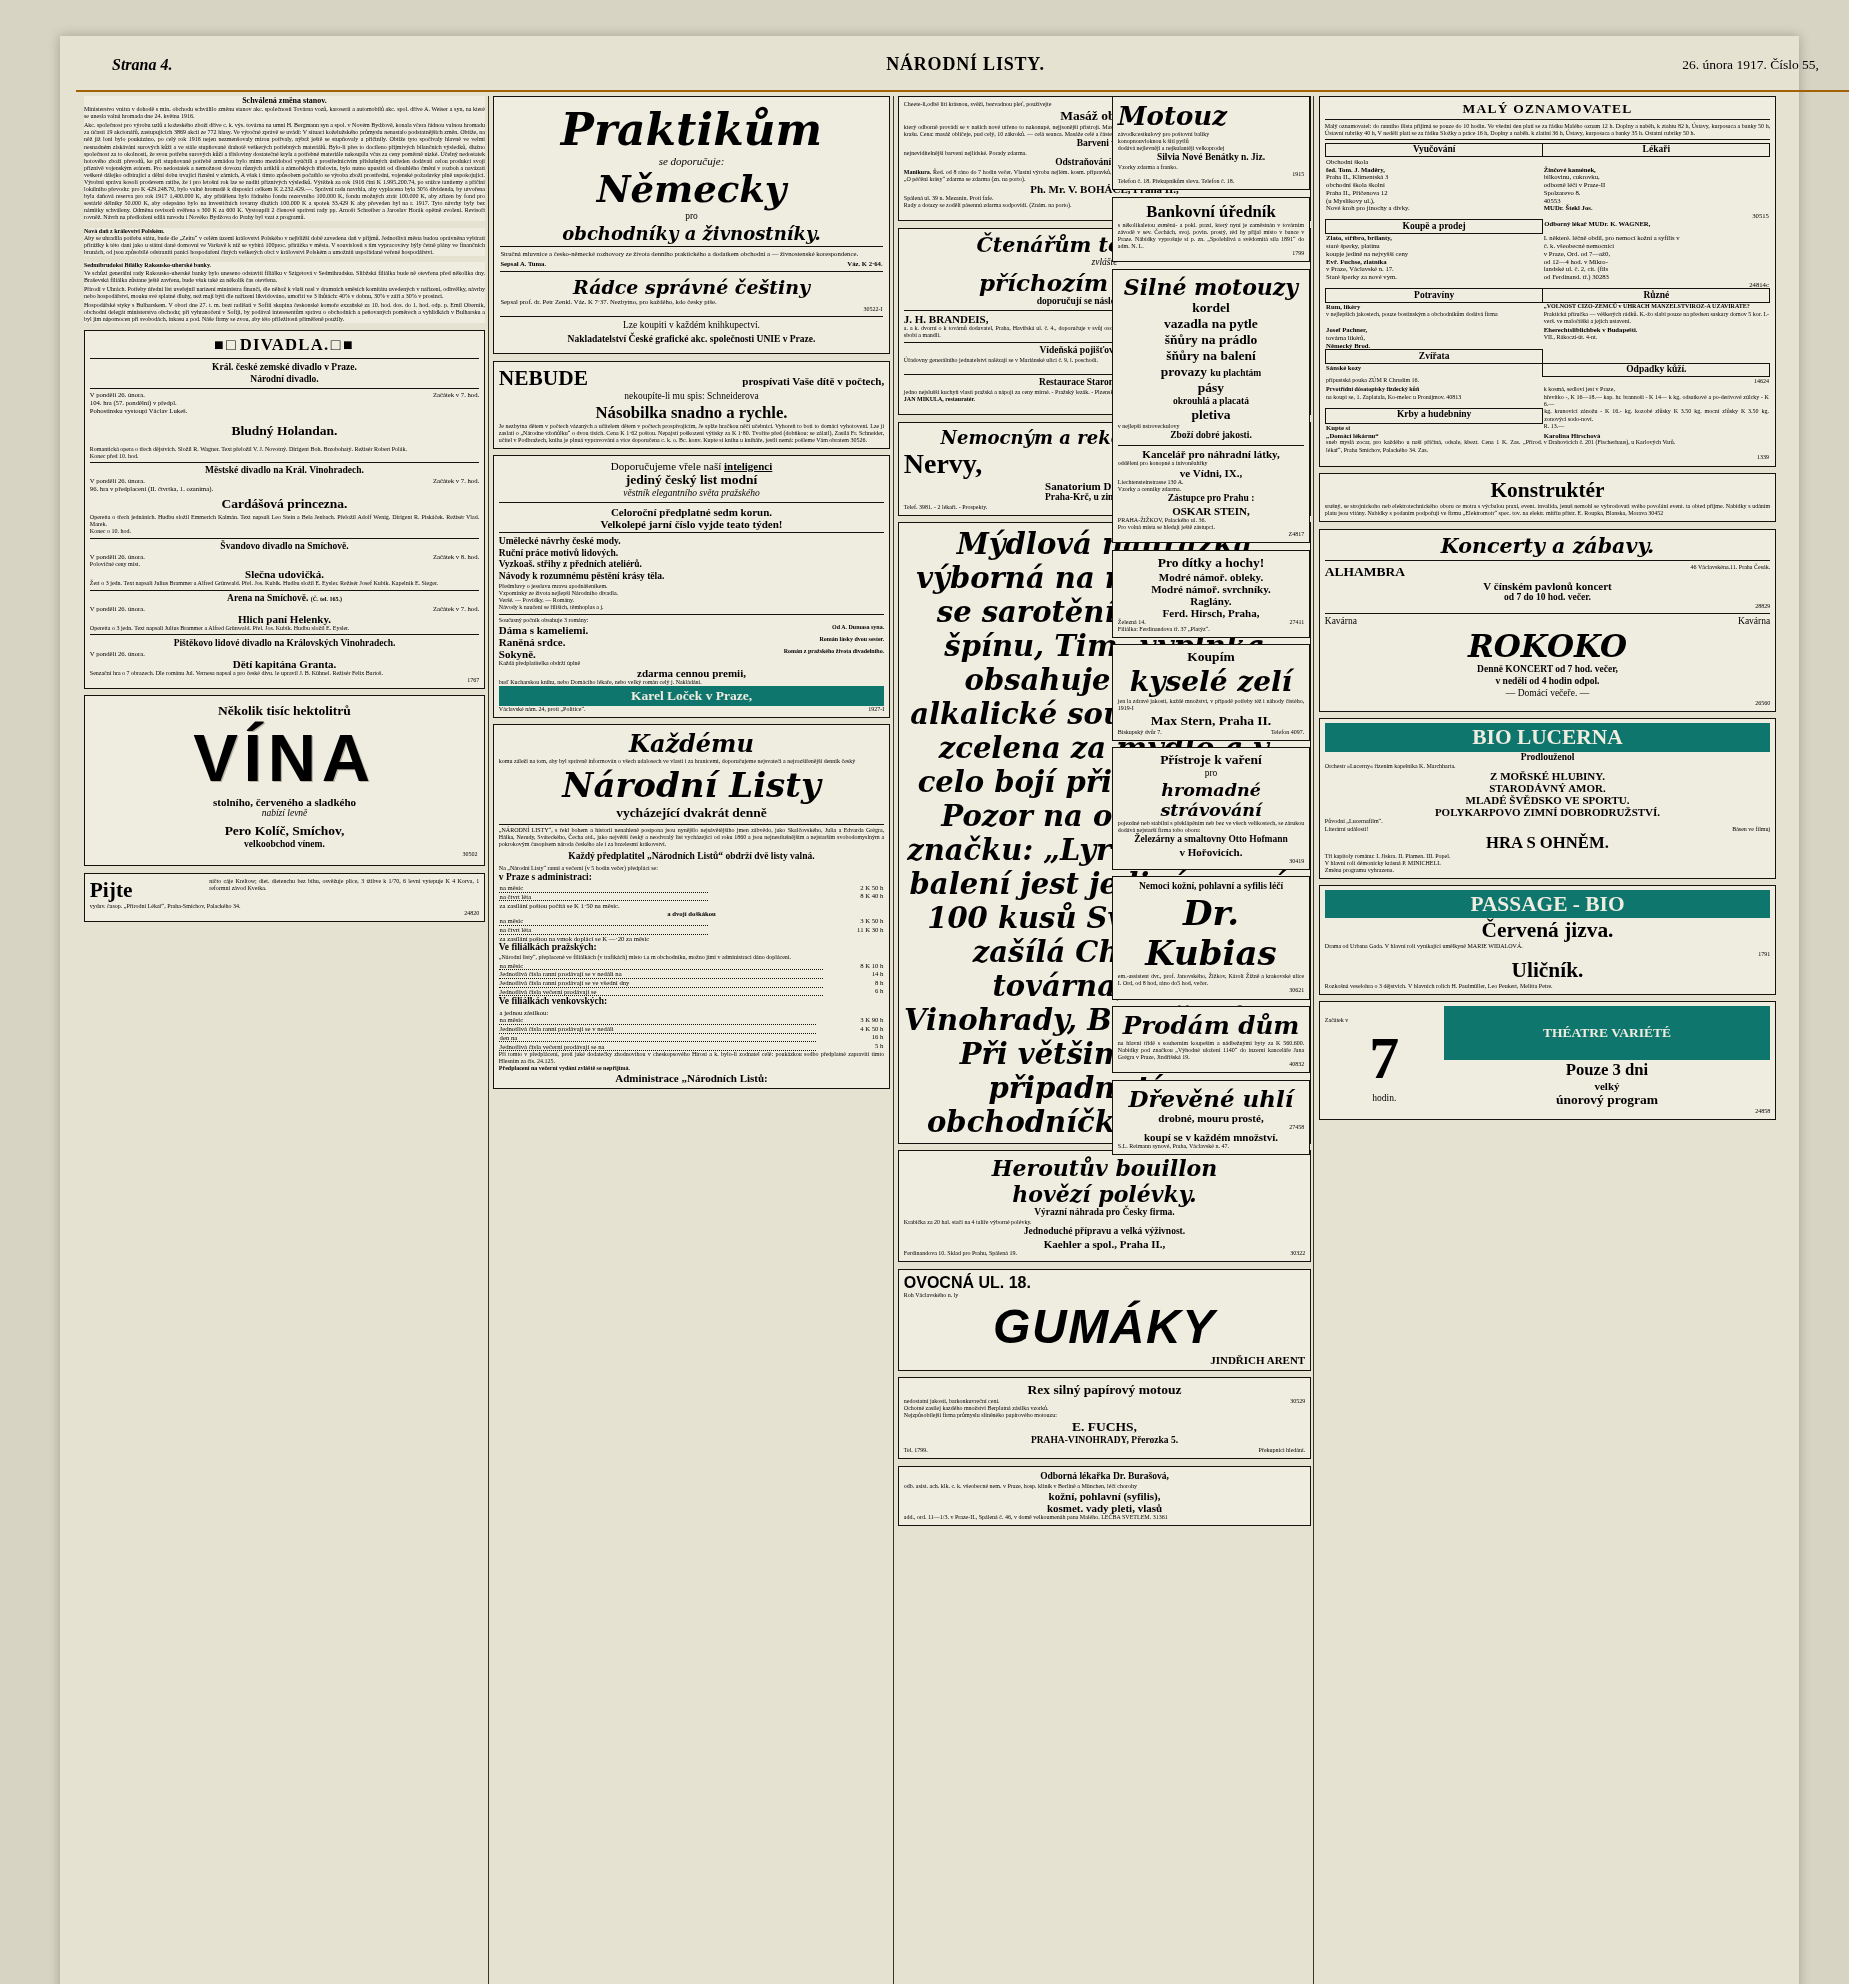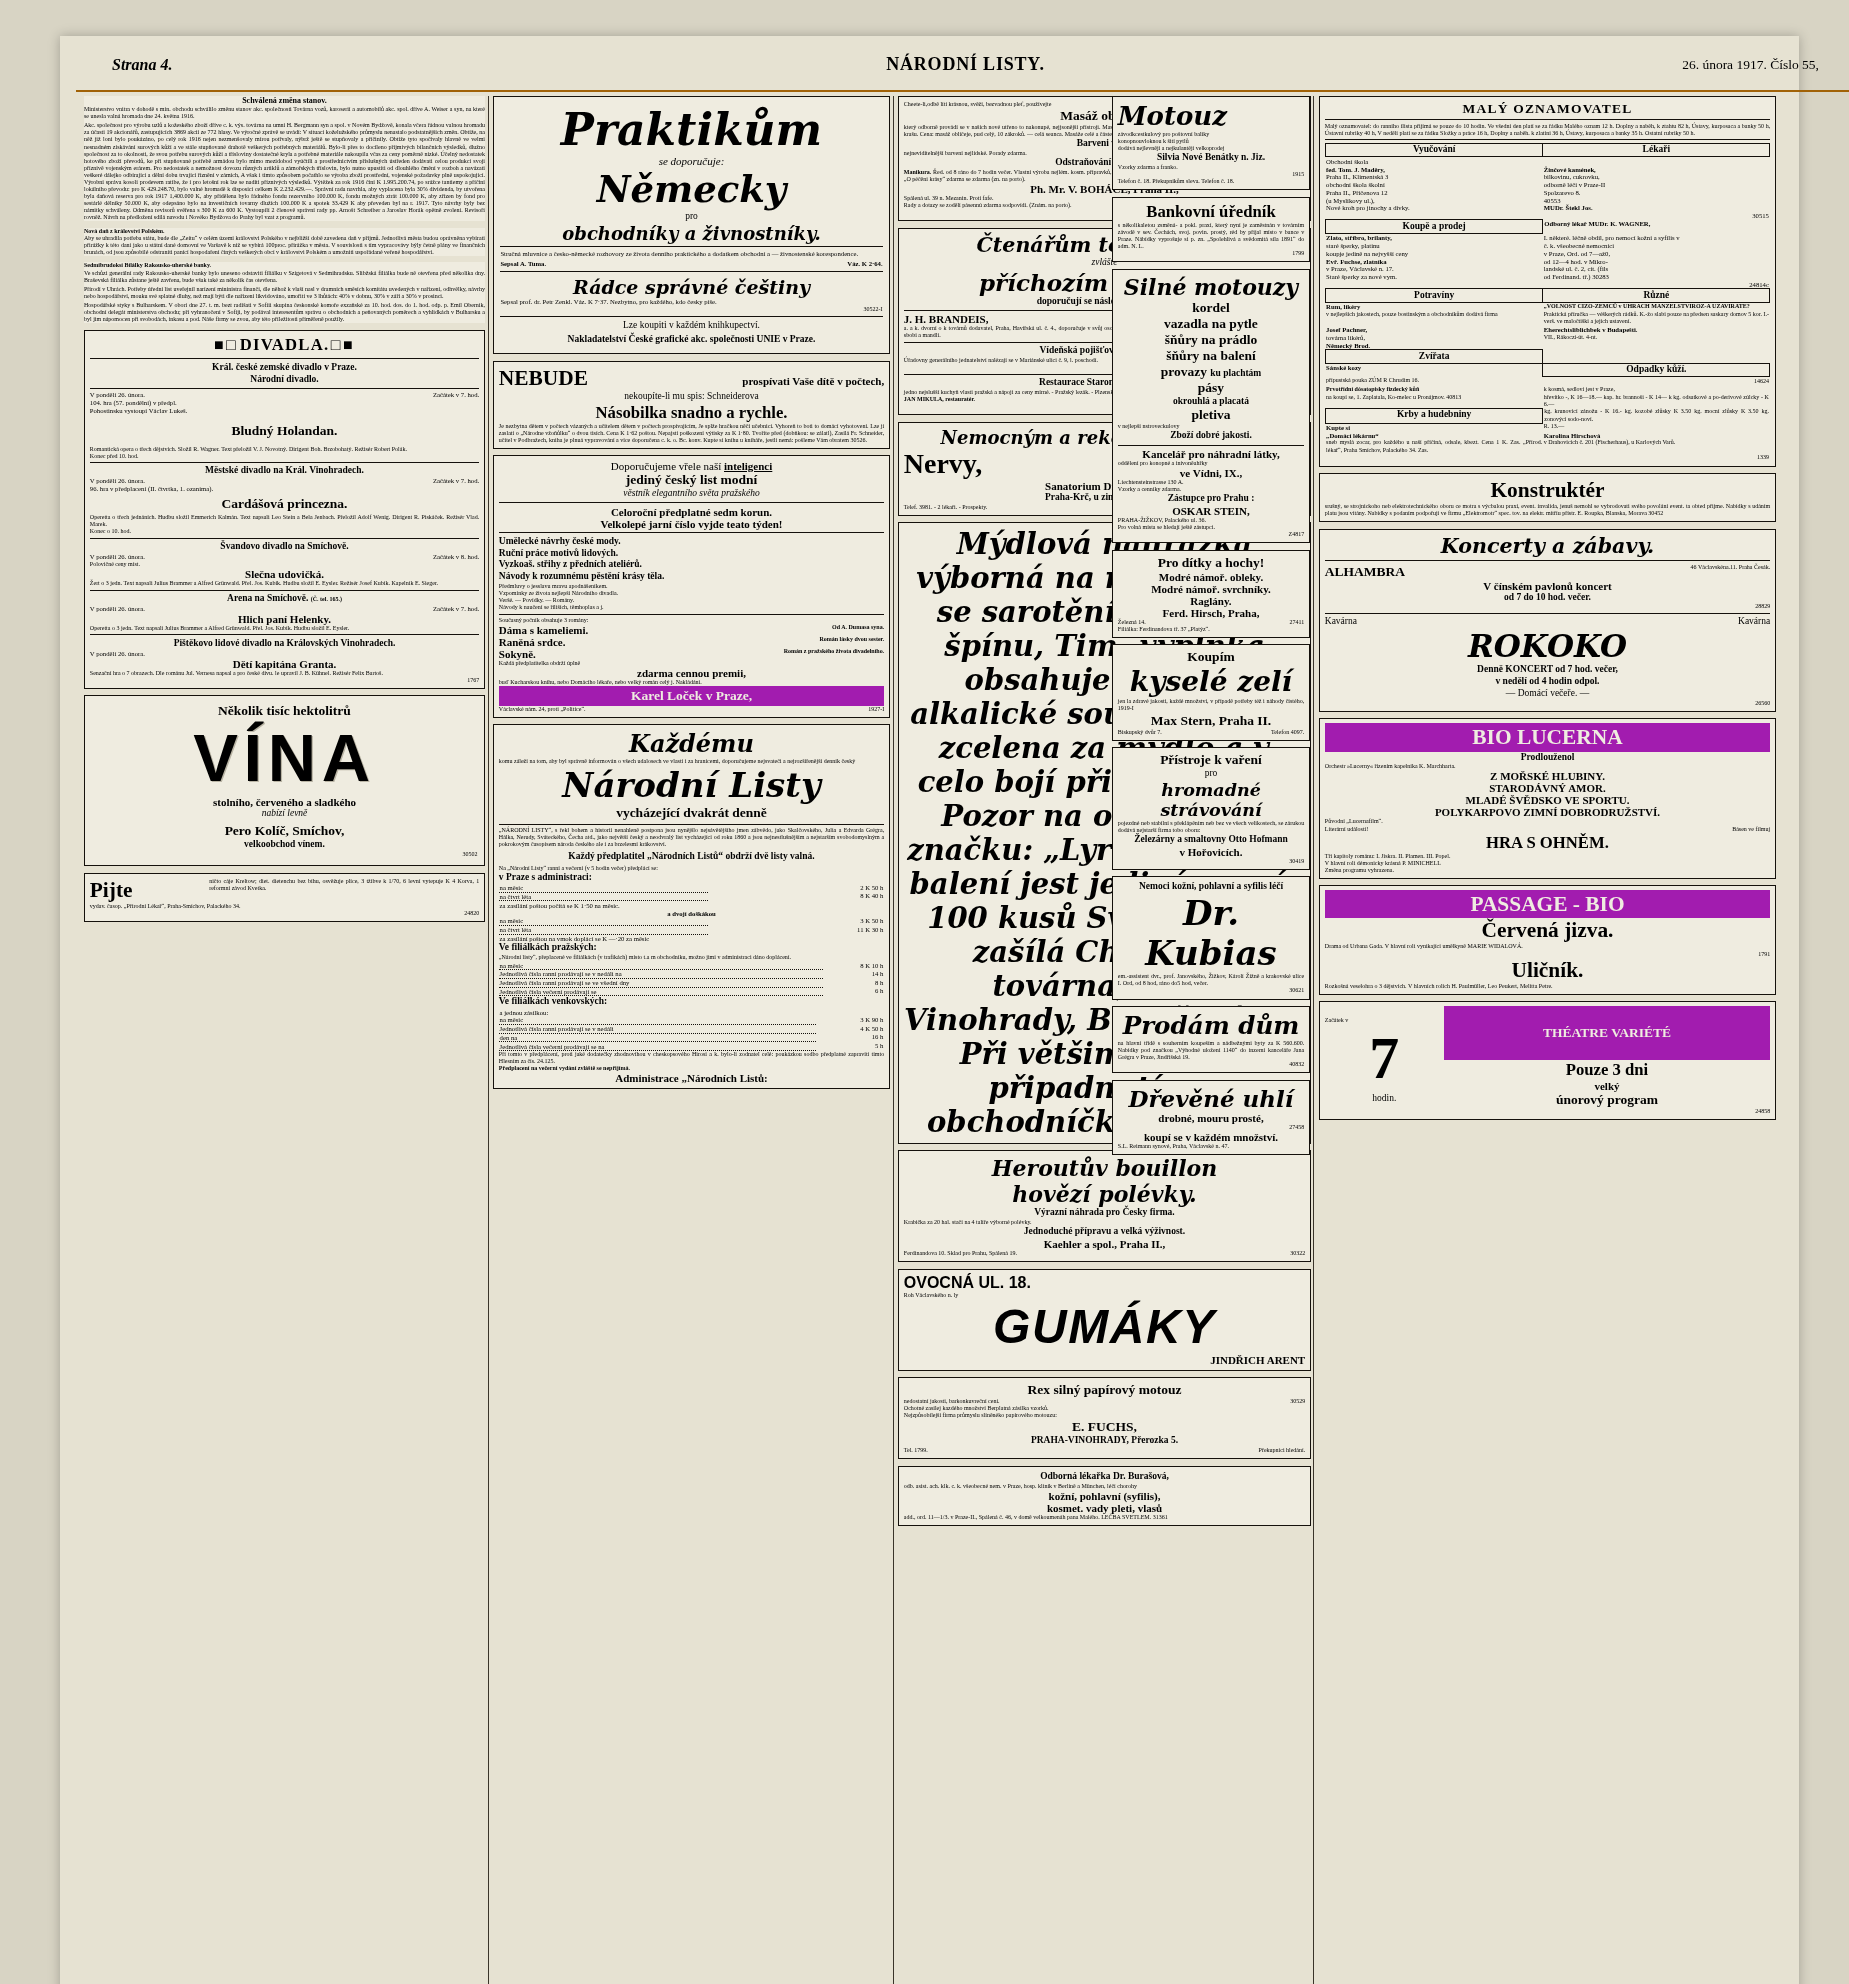--- a/index.html
+++ b/index.html
@@ -33,21 +33,21 @@
   .t70{font-size:28px;}
   .b{font-weight:bold;}
   .i{font-style:italic;}
   .u{text-decoration:underline;}
   .pad{padding:4px 4.8px;}
   .pad18{padding:7.1px 6.4px;}
   .big-script{font-family:"DejaVu Serif", serif;font-style:italic;font-weight:bold;}
   .hline{border-top:1.2px solid #15110c;margin:3.2px 0;}
   .hline-thin{border-top:0.4px solid #15110c;margin:2.4px 0;}
   .sp{letter-spacing:1.2px;}
-  .bl{background:#a21caf;color:#efece0;}
+  .bl{background:#0f766e;color:#efece0;}
   table.tbl{width:100%;border-collapse:collapse;font-size:6.7px;}
   table.tbl td{vertical-align:top;padding:0.4px 0.8px;}
   .dotted{border-bottom:0.8px dotted #15110c;}
   .theatre-sym{font-size:16px;letter-spacing:2.4px;}
   .bigdisplay{font-family:"DejaVu Serif",serif;font-weight:bold;font-style:italic;}
   .shadowtxt{text-shadow:1.2px 1.2px 0 #b9b4a4;}
   .gumak{font-family:"Liberation Sans",sans-serif;font-weight:bold;font-style:italic;font-size:48px;letter-spacing:1.6px;}
   .sevenbig{font-size:60px;font-weight:bold;font-family:"Liberation Serif",serif;}
   .wine{font-family:"Liberation Sans",sans-serif;font-weight:bold;font-size:67px;letter-spacing:5.6px;text-align:center;}
   .ovocna{font-family:"Liberation Sans",sans-serif;font-weight:bold;font-size:16px;}

